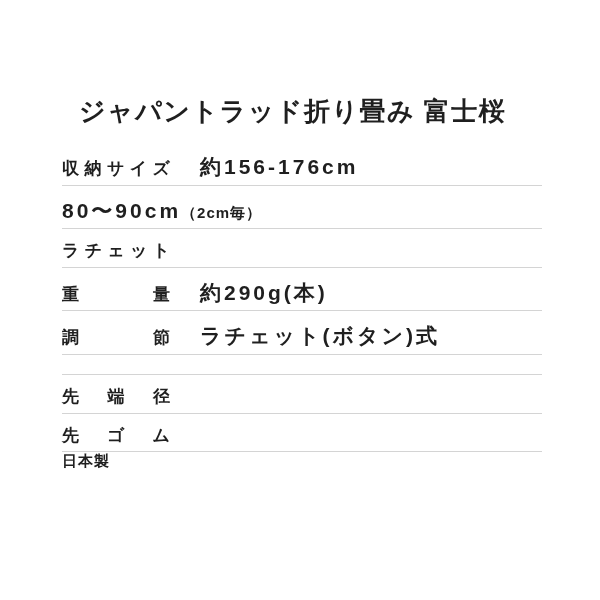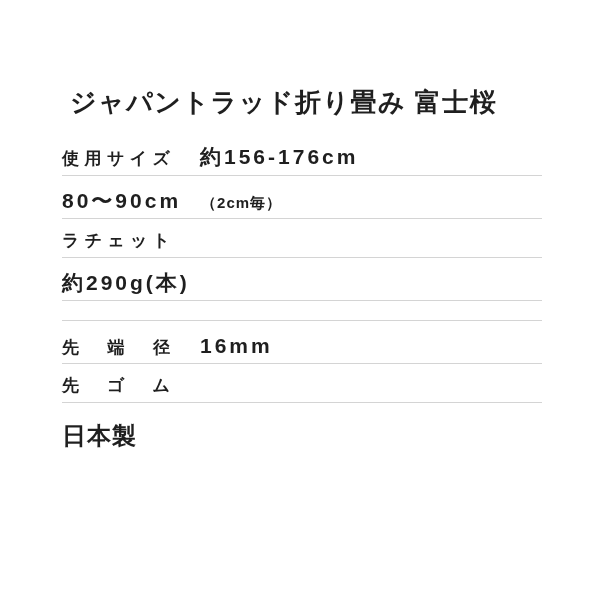--- a/index.html
+++ b/index.html
@@ -16,21 +16,21 @@
     color: #1f1f1f;
     box-sizing: border-box;
   }
   .container {
     box-sizing: border-box;
     width: 600px;
     height: 600px;
     padding: 80px 58px 0 62px;
   }
   .title {
-    margin: 8px;
+    margin: 17px;
     font-size: 26px;
     line-height: 1.08;
     letter-spacing: 1.5px;
     white-space: nowrap;
   }
   .spec-table {
     margin-top: 16px;
   }
   .spec-row {
     display: flex;
@@ -51,61 +51,63 @@
     white-space: nowrap;
   }
   .value-main {
     font-size: 21px;
     letter-spacing: 3px;
     margin-top: 30px;
   }
   .value-note {
     font-size: 15px;
     letter-spacing: 1px;
-    margin-left: 20px;
   }
   .made-in {
-    margin-top: 17px;
-    font-size: 24px;
+    font-size: 15px;
     letter-spacing: 1px;
   }
 </style>
 </head>
 <body>
 
 <div class="container">
 
   <h1 class="title">ジャパントラッド折り畳み 富士桜</h1>
 
   <div class="spec-table">
 
     <div class="spec-row">
-      <span class="spec-label">使用サイズ</span>
+      <span class="spec-label">収納サイズ</span>
       <span class="spec-value"><span class="value-main">約156-176cm</span><span class="value-note"></span></span>
     </div>
 
     <div class="spec-row">
       <span class="spec-value"><span class="value-main">80〜90cm</span><span class="value-note">（2cm毎）</span></span>
     </div>
 
     <div class="spec-row">
       <span class="spec-label">ラチェット</span>
     </div>
 
     <div class="spec-row">
+      <span class="spec-label">重量</span>
       <span class="spec-value"><span class="value-main">約290g(本)</span><span class="value-note"></span></span>
     </div>
 
+    <div class="spec-row">
+      <span class="spec-label">調節</span>
+      <span class="spec-value"><span class="value-main">ラチェット(ボタン)式</span><span class="value-note"></span></span>
+    </div>
 
     <div class="spec-row">
     </div>
 
     <div class="spec-row">
       <span class="spec-label">先端径</span>
-      <span class="spec-value"><span class="value-main">16mm</span><span class="value-note"></span></span>
     </div>
 
     <div class="spec-row">
       <span class="spec-label">先ゴム</span>
     </div>
 
   </div>
 
   <div class="made-in">日本製</div>
 

